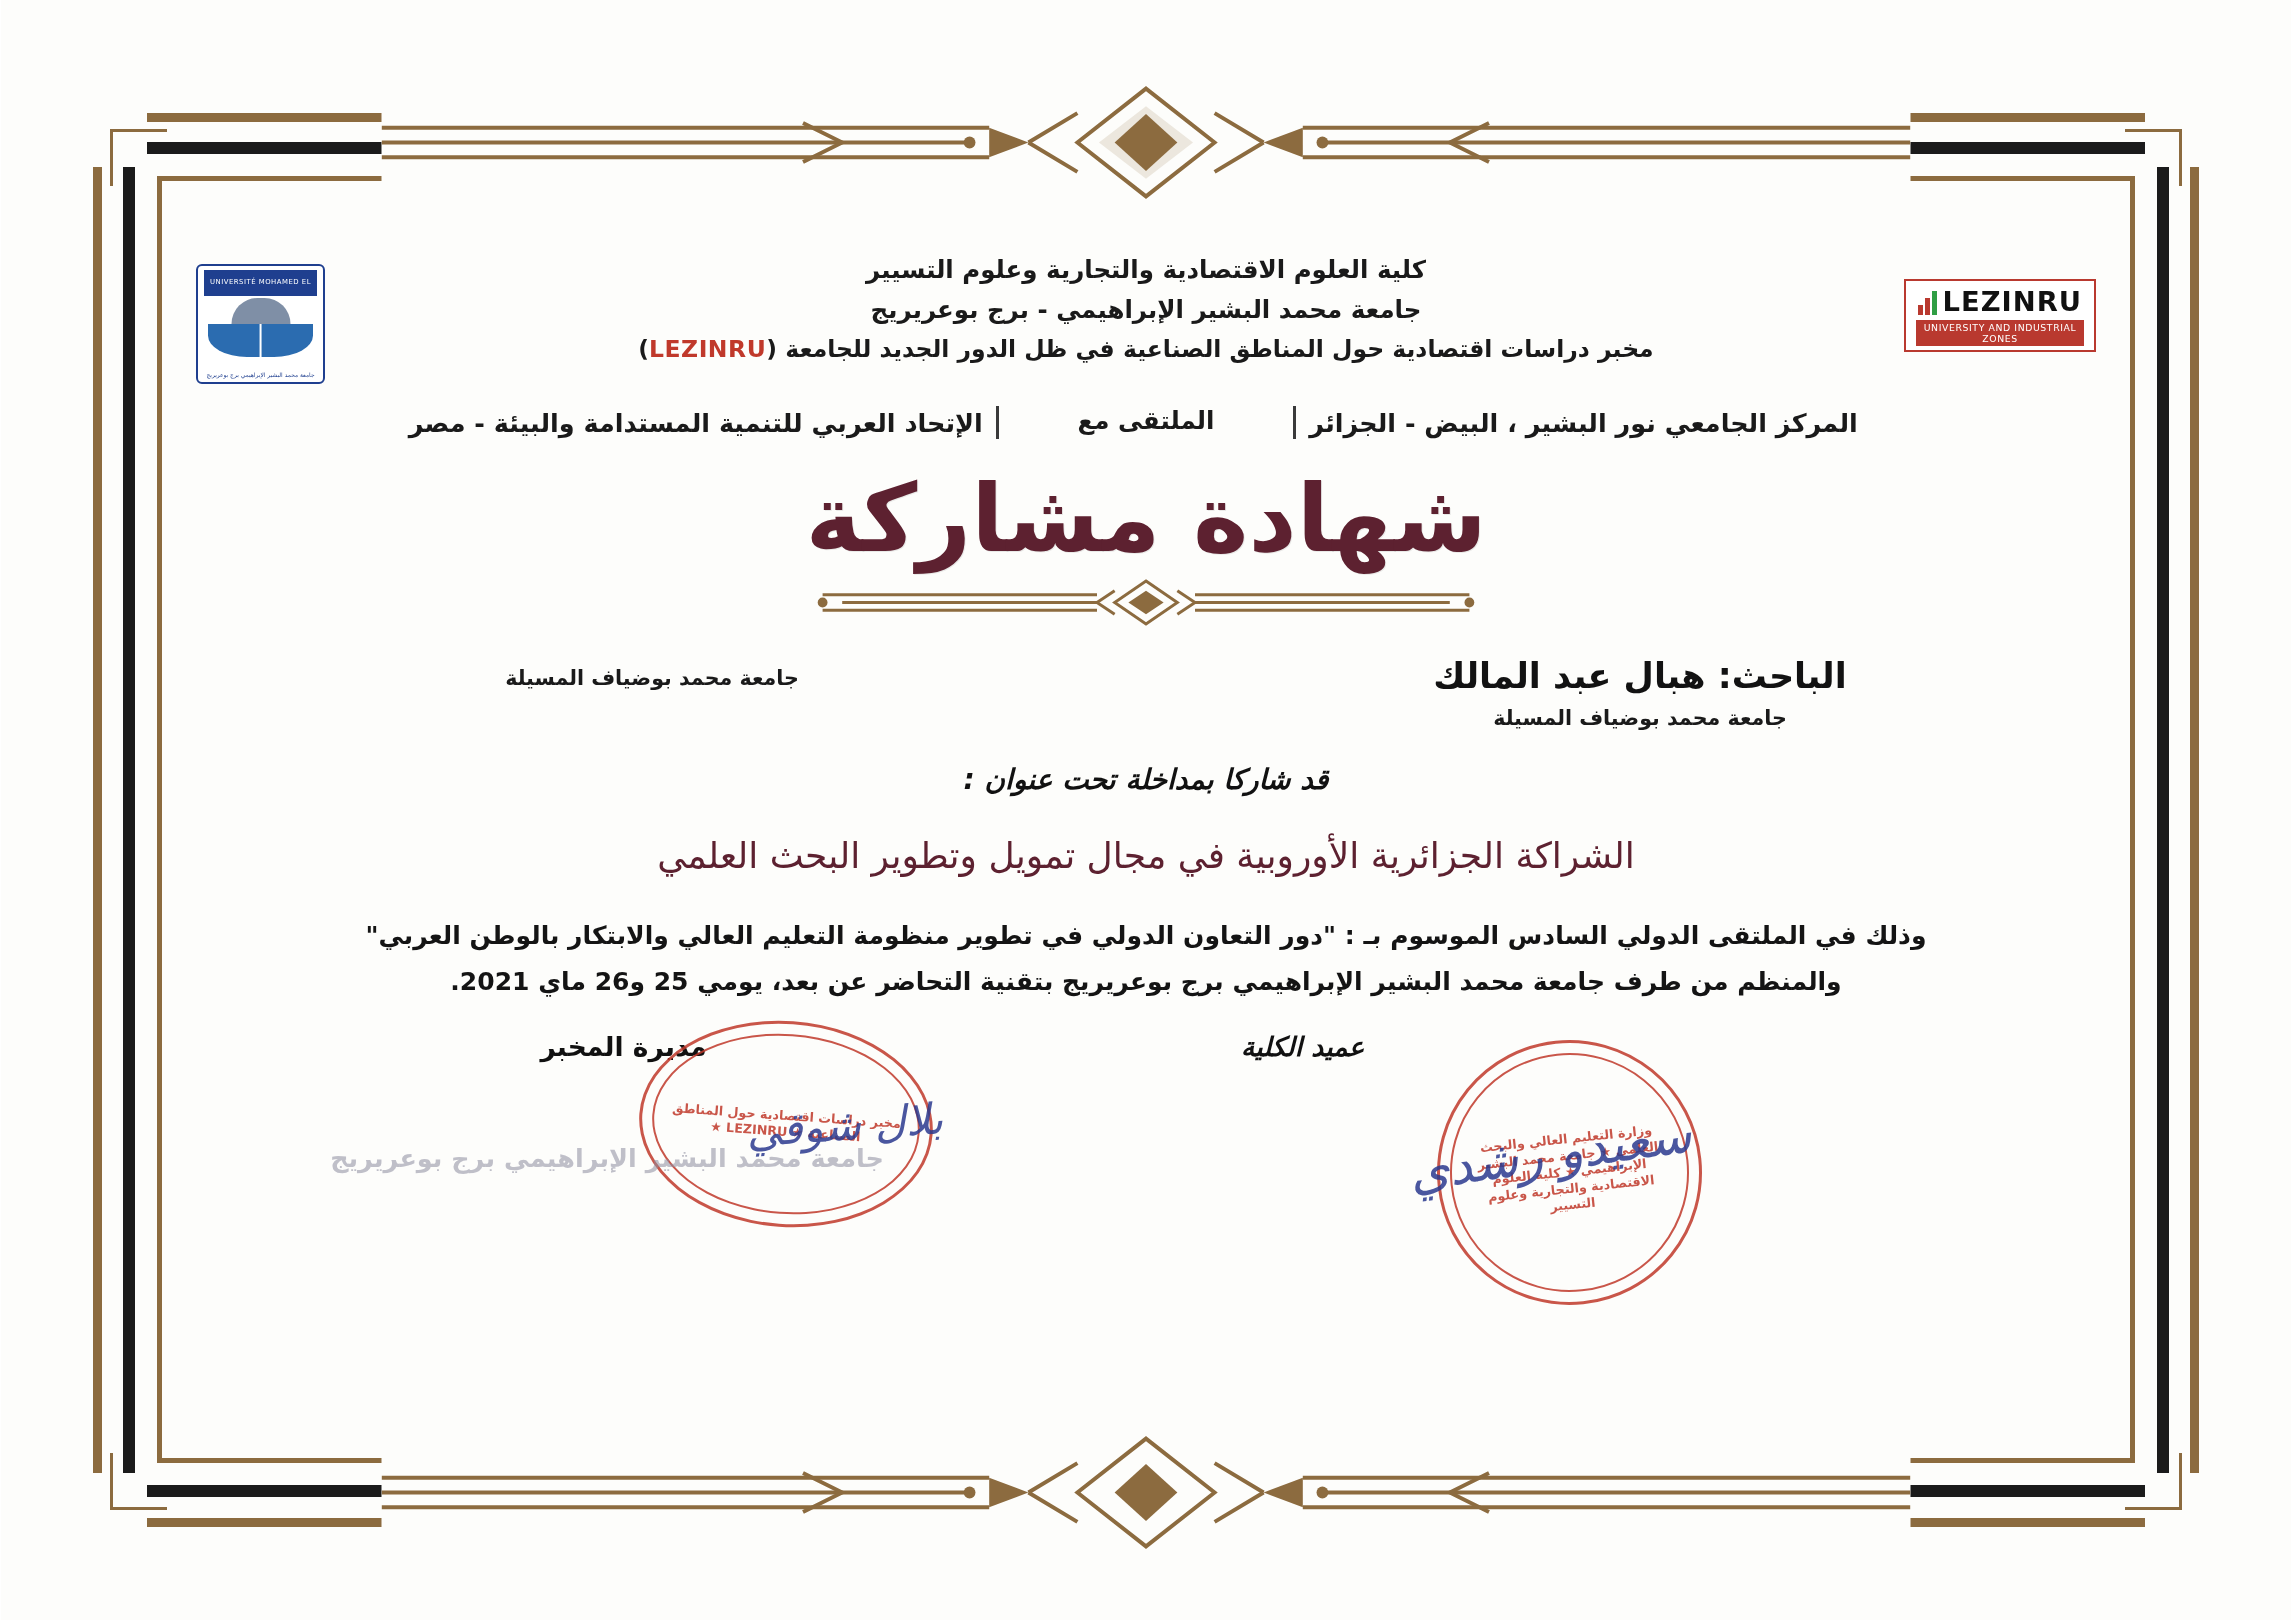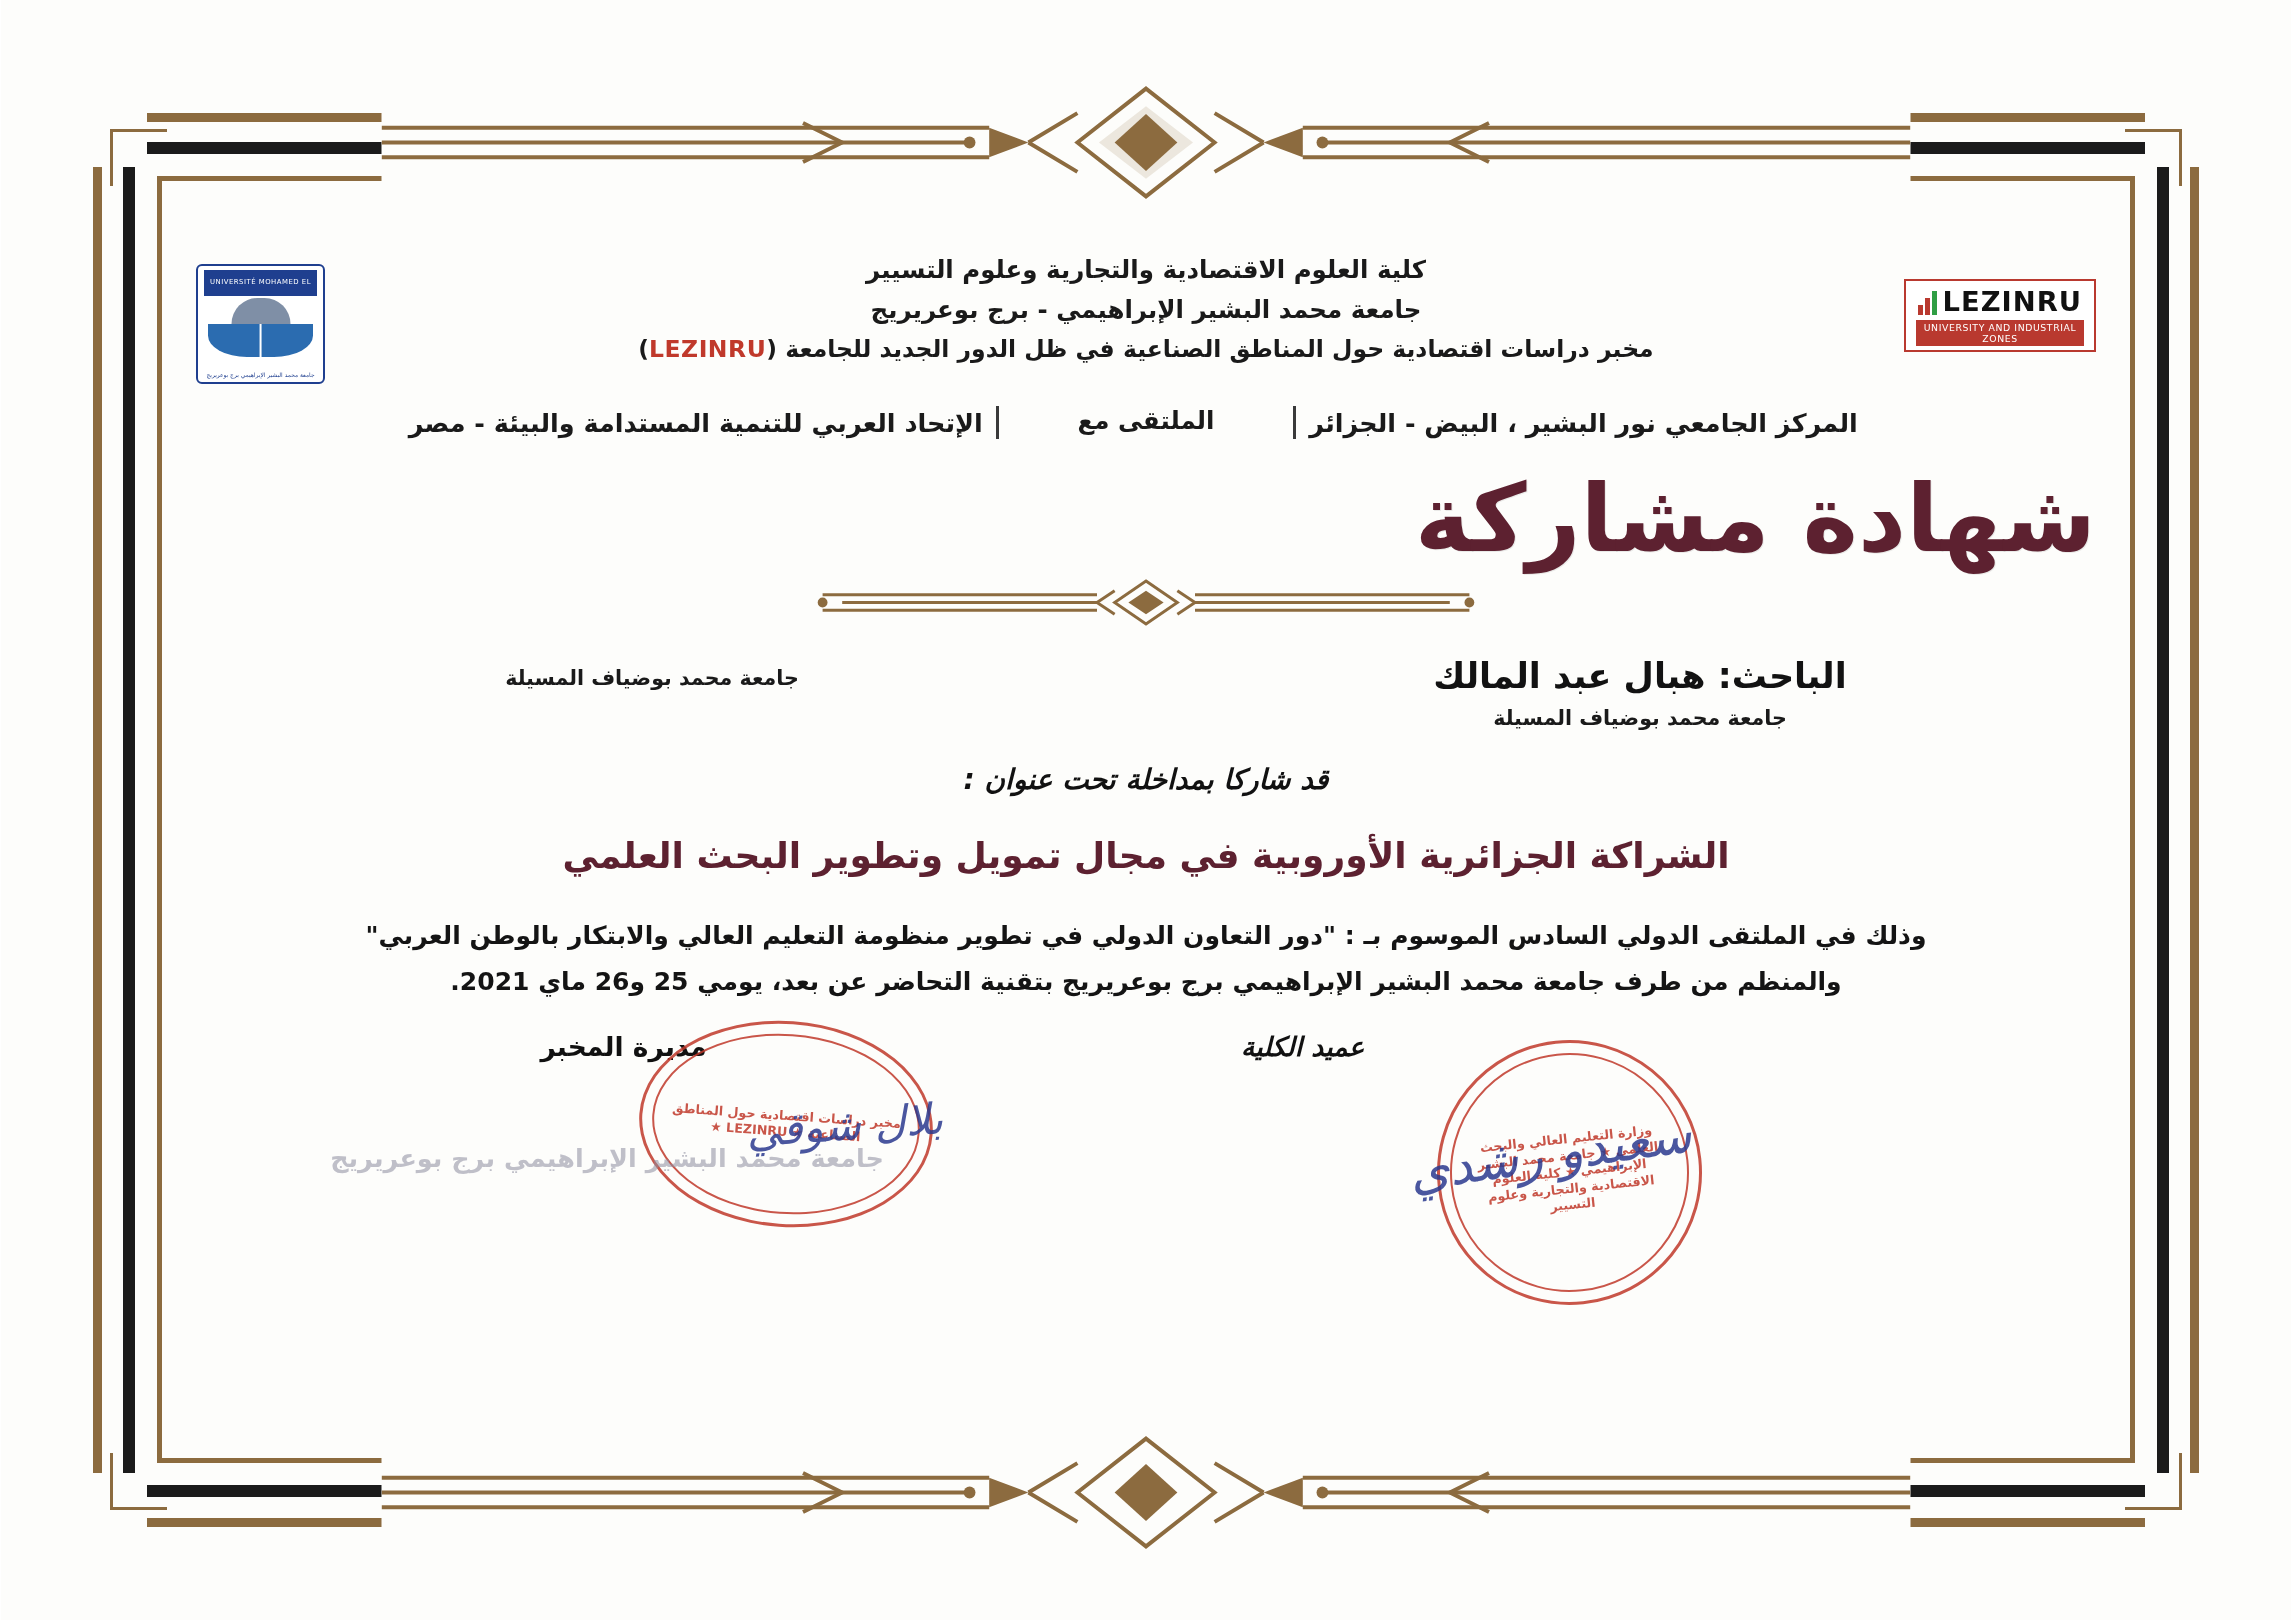--- a/index.html
+++ b/index.html
@@ -213,20 +213,21 @@
     display: inline-block;
     width: 2.9px;
     height: 33px;
     background: #3a3a3a;
     vertical-align: -6.9px;
     margin: 0 13.7px;
   }
 
   
   .title {
+    text-align: center;
     font-size: 94px;
     font-weight: bold;
     color: #5d2130;
     margin-top: 25.5px;
     letter-spacing: -1px;
     text-shadow: 1px 1px 0 rgba(0,0,0,.08);
   }
   .title-orn {
     display: flex;
     justify-content: center;
@@ -264,21 +265,21 @@
     text-align: center;
     font-size: 28px;
     font-weight: bold;
     margin-top: 33px;
     font-style: italic;
   }
 
   .paper-title {
     text-align: center;
     font-size: 36px;
-    font-weight: bold;
+    font-weight: normal;
     color: #5d2130;
     margin-top: 39px;
   }
 
   .event {
     text-align: center;
     font-size: 25px;
     font-weight: bold;
     line-height: 1.85;
     margin-top: 37px;

